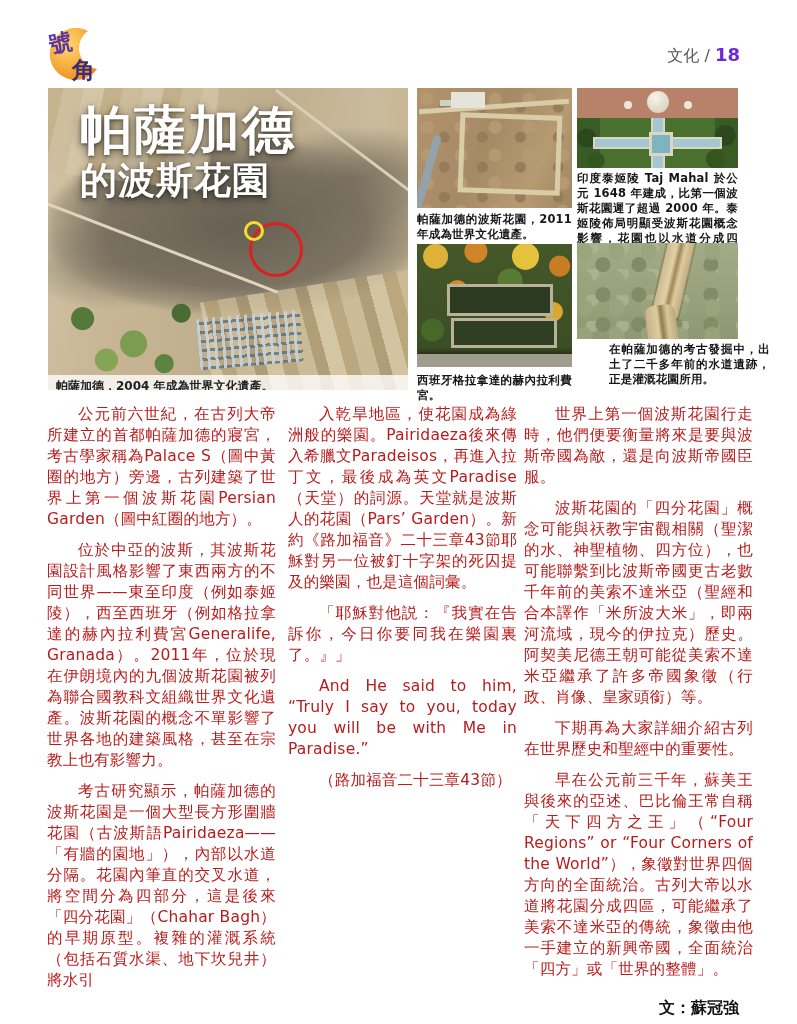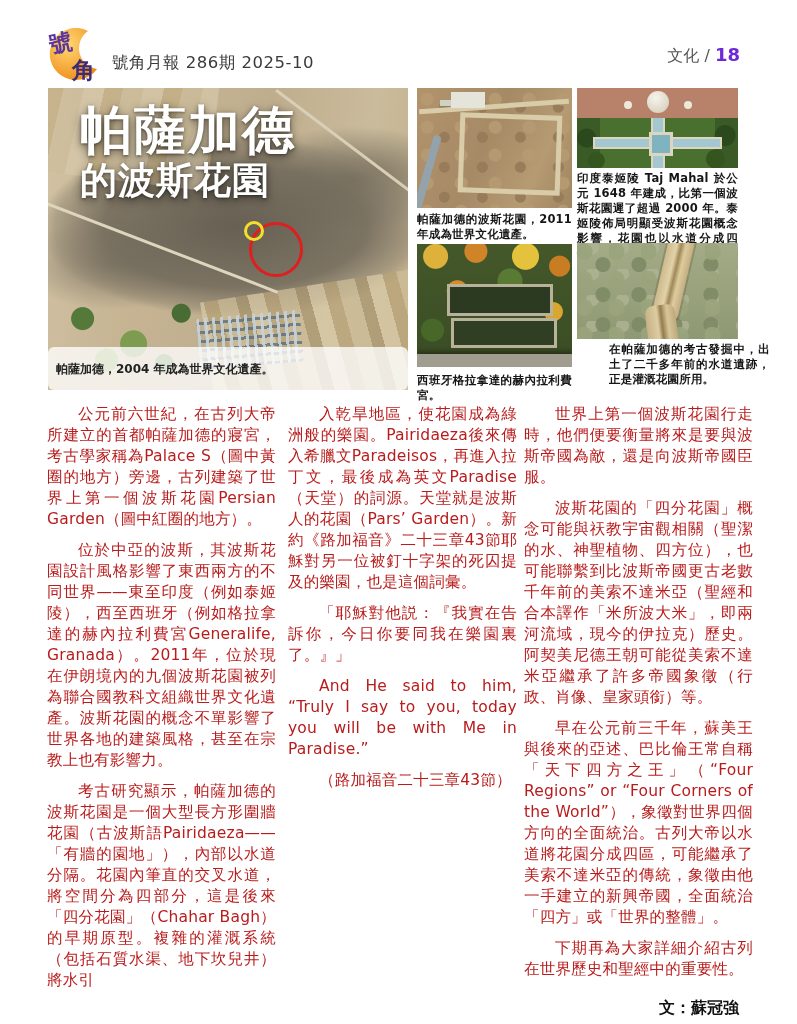--- a/index.html
+++ b/index.html
@@ -41,22 +41,22 @@
         repeating-linear-gradient(90deg, rgba(198,212,222,.95) 0 3px, rgba(0,0,0,0) 3px 8px),
         repeating-linear-gradient(0deg, rgba(86,108,124,.85) 0 3px, rgba(0,0,0,0) 3px 9px);}
   .hero-road1{position:absolute;left:-12px;top:158px;width:250px;height:3px;background:#ded5bd;transform:rotate(21deg);}
   .hero-road2{position:absolute;left:205px;top:70px;width:230px;height:3px;background:#d8cfb6;transform:rotate(37deg);}
   .circle-red{position:absolute;left:201px;top:134px;width:48px;height:49px;border:3px solid #de1f1f;border-radius:50%;}
   .circle-yellow{position:absolute;left:196px;top:133px;width:14px;height:14px;border:3px solid #f2e02a;border-radius:50%;}
   .hero-title{position:absolute;left:14px;top:12px;color:#fff;font-weight:800;
       text-shadow:0 3px 10px rgba(0,0,0,.55),0 1px 3px rgba(0,0,0,.45);margin-left:18px;}
   .hero-title .l1{font-size:52px;line-height:60px;letter-spacing:2px;}
   .hero-title .l2{font-size:37px;line-height:42px;letter-spacing:1px;}
-  .hero-capbar{position:absolute;left:0;right:0;bottom:0;height:21px;background:rgba(255,255,255,.78);
-      font-size:12px;line-height:23px;color:#222;padding:11px 8px;font-weight:600;border-radius:6px;}
+  .hero-capbar{position:absolute;left:0;right:0;bottom:0;height:15px;background:rgba(255,255,255,.78);
+      font-size:12px;line-height:23px;color:#222;padding:0 8px;font-weight:600;}
 
   
   .p1{left:417px;top:88px;width:155px;height:120px;
       background:
         radial-gradient(circle at 30% 40%, rgba(182,154,114,.9) 0 6px, rgba(0,0,0,0) 7px),
         radial-gradient(circle at 72% 64%, rgba(150,122,88,.9) 0 5px, rgba(0,0,0,0) 6px),
         linear-gradient(115deg,#b2936c 0%,#a68a66 45%,#b59a72 75%,#9f8560 100%);
       background-size:34px 28px,38px 30px,100% 100%;}
   .pg-rect{position:absolute;left:42px;top:26px;width:92px;height:70px;border:5px solid #d9cca9;transform:rotate(2deg);}
   .pg-line{position:absolute;left:2px;top:16px;width:150px;height:5px;background:#d9cca9;transform:rotate(-4deg);}
@@ -137,21 +137,20 @@
           <stop offset="0%" stop-color="#ffd873"></stop>
           <stop offset="55%" stop-color="#f6a93b"></stop>
           <stop offset="100%" stop-color="#e8820e"></stop>
         </radialGradient>
       </defs>
       <path d="M 42 3 A 26 26 0 1 0 51 41 A 21 21 0 0 1 42 3 Z" fill="url(#lg)"></path>
       <text x="5" y="25" font-size="23" font-weight="bold" fill="#5a35a0" transform="rotate(-12 5 25)">號</text>
       <text x="26" y="50" font-size="23" font-weight="bold" fill="#3d2b7a">角</text>
     </svg>
   </div>
-  <div class="pub-title">號角月報 286期 2025-10</div>
   <div class="section-block">
     <span>文化 /</span>
     <b>18</b>
   </div>
 
   <div class="ph hero">
     <div class="hero-fields"></div>
     <div class="hero-fields2"></div>
     <div class="hero-green"></div>
     <div class="hero-village"></div>
@@ -206,18 +205,18 @@
   <div class="col c2">
     <p>入乾旱地區，使花園成為綠洲般的樂園。Pairidaeza後來傳入希臘文Paradeisos，再進入拉丁文，最後成為英文Paradise（天堂）的詞源。天堂就是波斯人的花園（Pars’ Garden）。新約《路加福音》二十三章43節耶穌對另一位被釘十字架的死囚提及的樂園，也是這個詞彙。</p>
     <p>「耶穌對他説：『我實在告訴你，今日你要同我在樂園裏了。』」</p>
     <p class="en">And He said to him, “Truly I say to you, today you will be with Me in Paradise.”</p>
     <p>（路加福音二十三章43節）</p>
   </div>
 
   <div class="col c3">
     <p>世界上第一個波斯花園行走時，他們便要衡量將來是要與波斯帝國為敵，還是向波斯帝國臣服。</p>
     <p>波斯花園的「四分花園」概念可能與祆教宇宙觀相關（聖潔的水、神聖植物、四方位），也可能聯繫到比波斯帝國更古老數千年前的美索不達米亞（聖經和合本譯作「米所波大米」，即兩河流域，現今的伊拉克）歷史。阿契美尼德王朝可能從美索不達米亞繼承了許多帝國象徵（行政、肖像、皇家頭銜）等。</p>
+    <p>下期再為大家詳細介紹古列在世界歷史和聖經中的重要性。</p>
     <p>早在公元前三千年，蘇美王與後來的亞述、巴比倫王常自稱「天下四方之王」（“Four Regions” or “Four Corners of the World”），象徵對世界四個方向的全面統治。古列大帝以水道將花園分成四區，可能繼承了美索不達米亞的傳統，象徵由他一手建立的新興帝國，全面統治「四方」或「世界的整體」。</p>
-    <p>下期再為大家詳細介紹古列在世界歷史和聖經中的重要性。</p>
     <div class="byline">文：蘇冠強</div>
   </div>
 
 </div>
 
 </body></html>

